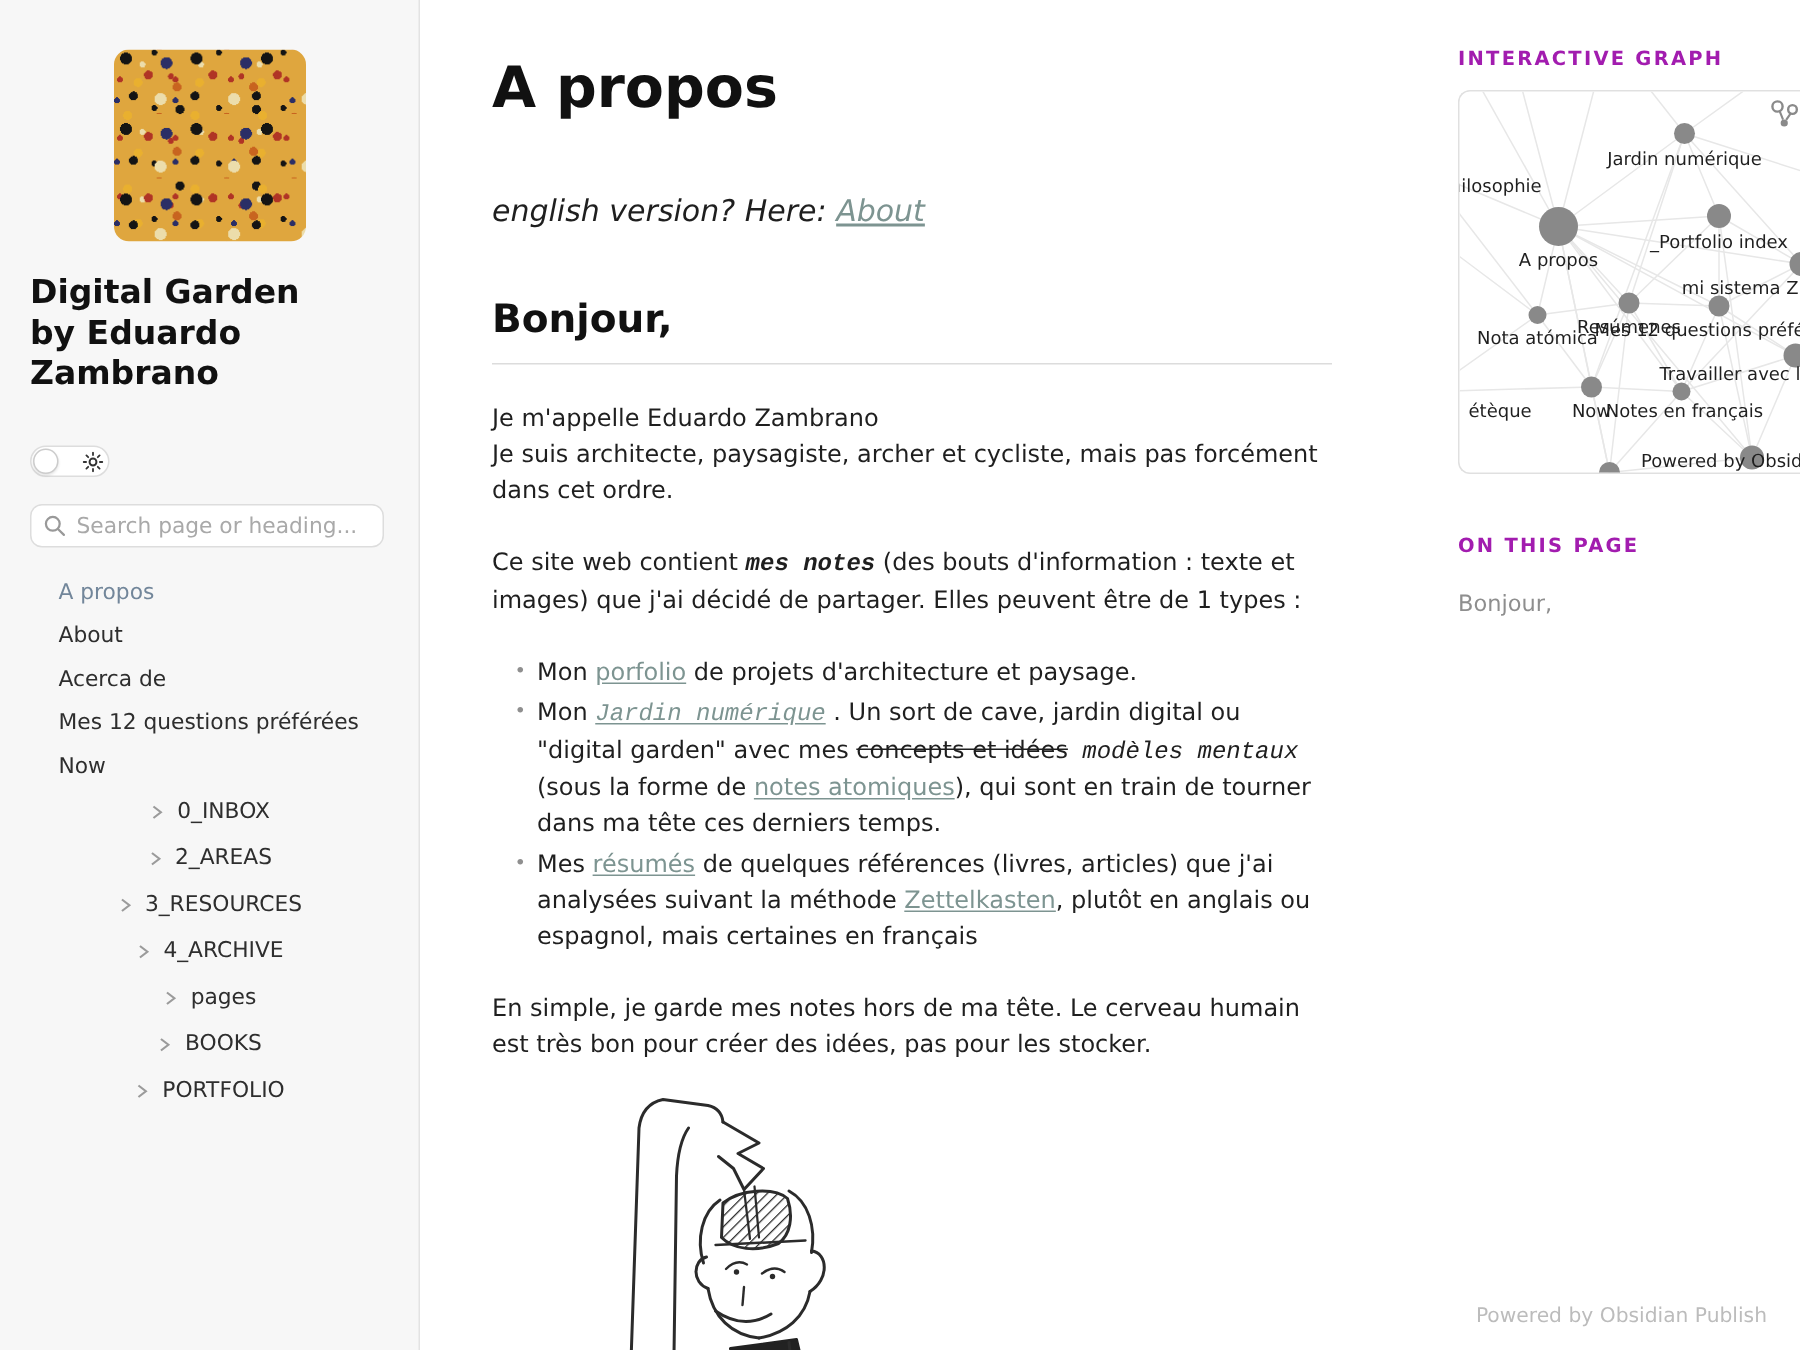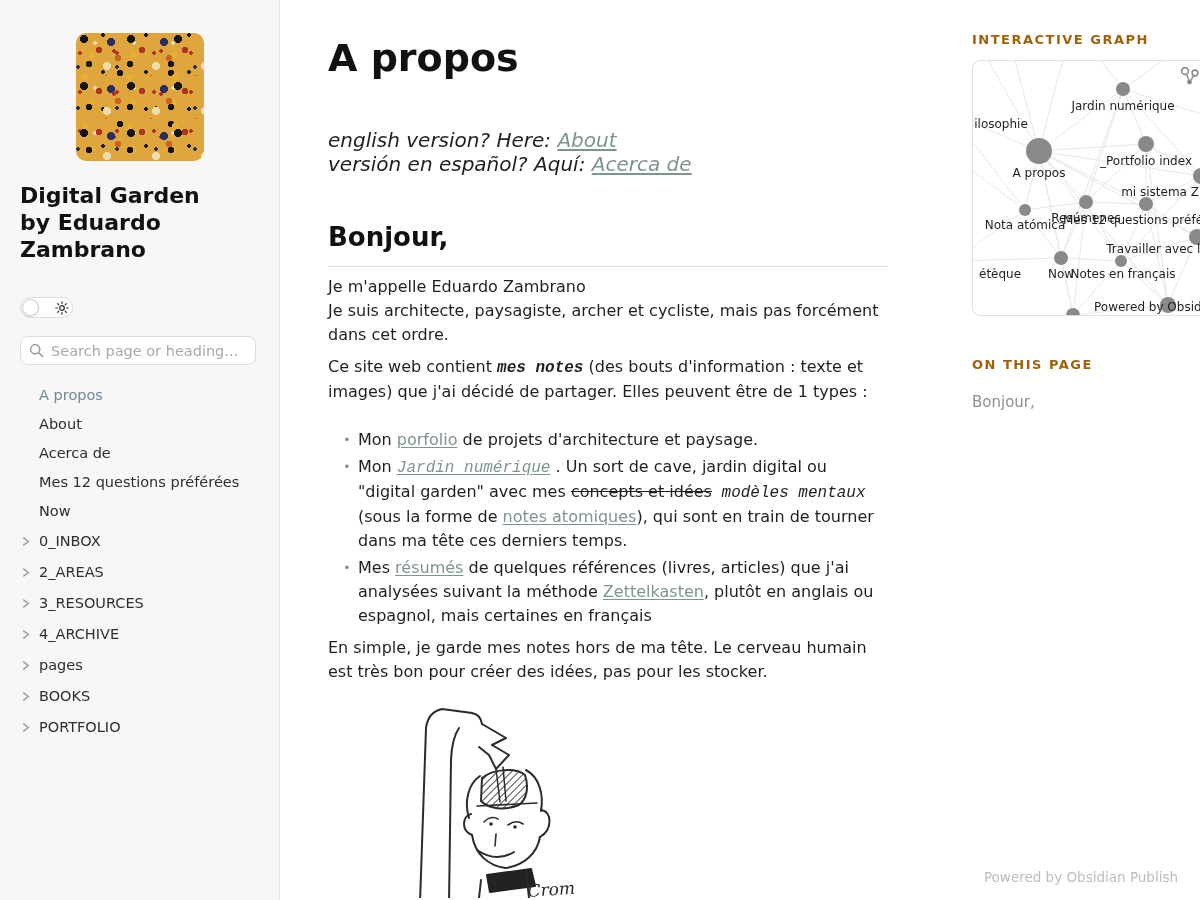--- a/index.html
+++ b/index.html
@@ -41,43 +41,43 @@
   .search-box { margin-top:18px; width:236px; height:29px; border:1px solid #ddd;
     border-radius:8px; background:#fff; display:flex; align-items:center; padding:0 8px; }
   .search-box input { border:none; outline:none; background:transparent; flex:1;
     font-size:14.5px; color:#333; margin-left:7px;
     font-family:"DejaVu Sans","Liberation Sans",sans-serif; }
   .search-box input::placeholder { color:#a9a9a9; }
   .nav { margin-top:16px; }
   .nav-item { display:flex; align-items:center; font-size:14.5px; color:#2e2e2e;
     padding:6px 0 6px 19px; cursor:pointer; line-height:17px; }
   .nav-item.active .nav-label { color:#72869a; }
-  .nav-item.folder { padding-left:0; }
+  .nav-item.folder { padding-left:0;justify-content:center; }
   .nav-item .chev { width:19px; display:inline-flex; align-items:center; color:#9b9b9b; }
   .nav-item.folder { padding-top:7px; padding-bottom:7px; }
 
   
   .content { position:absolute; left:328px; top:0; width:560px; }
   h1.page-title { margin-top:36px; font-size:38px; font-weight:bold; color:#111; }
   .lang-lines { margin-top:48px; font-style:italic; font-size:20px; line-height:24px; }
   a.c-link { color:#7d9491; text-decoration:underline; text-underline-offset:2px; cursor:pointer; }
   h2.section { margin-top:46px; font-size:26px; font-weight:bold; color:#111;
     padding-bottom:14px; border-bottom:1px solid #dcdcdc; }
-  .content p { margin-top:8px; font-size:16px; line-height:24px; }
+  .content p { margin-top:24px; font-size:16px; line-height:24px; }
   .content ul { margin-top:24px; list-style:none; padding-left:30px; }
   .content li { position:relative; font-size:16px; line-height:24px; margin-bottom:3px; }
   .content li::before { content:"•"; position:absolute; left:-15px; top:0;
     color:#8f8f8f; font-size:13px; }
   .strike { text-decoration:line-through; }
   .it { font-style:italic;font-family:Liberation Mono, monospace; }
   .sketch { margin-top:14px; margin-left:2px; }
 
   
   .rightrail { position:absolute; left:972px; top:0; width:228px; height:900px; }
-  .rail-h { font-size:13px; font-weight:bold; letter-spacing:1.5px; color:#a16207; }
+  .rail-h { font-size:13px; font-weight:bold; letter-spacing:1.5px; color:#a21caf; }
   .graph-panel { margin-top:13px; width:228px; height:256px; border:1px solid #e0e0e0;
     border-radius:8px 0 0 8px; border-right:none; background:#fff; overflow:hidden;
     position:relative; cursor:pointer; }
   .graph-panel svg { display:block; }
   .toc-head { margin-top:41px; }
   .toc-item { margin-top:21px; font-size:15px; color:#8e8e8e; cursor:pointer; }
   .page-footer { position:absolute; right:22px; bottom:15px; font-size:13.5px; color:#bcbcbc; }
   .rail-pad { padding-top:32px; }
 </style>
 </head>
@@ -190,23 +190,20 @@
       </div>
     </div>
 </div>
 
 <div class="content">
   <h1 class="page-title">A propos</h1>
 
   <div class="lang-lines">
     <div>
       <span>english version? Here: </span><a class="c-link">About</a>
-    </div>
-    <div>
-      <span>versión en español? Aquí: </span><a class="c-link">Acerca de</a>
     </div>
   </div>
 
   <h2 class="section">Bonjour,</h2>
 
   <p>
     <span>Je m'appelle Eduardo Zambrano</span><br>
     <span>Je suis architecte, paysagiste, archer et cycliste, mais pas forcément dans cet ordre.</span>
   </p>
 

